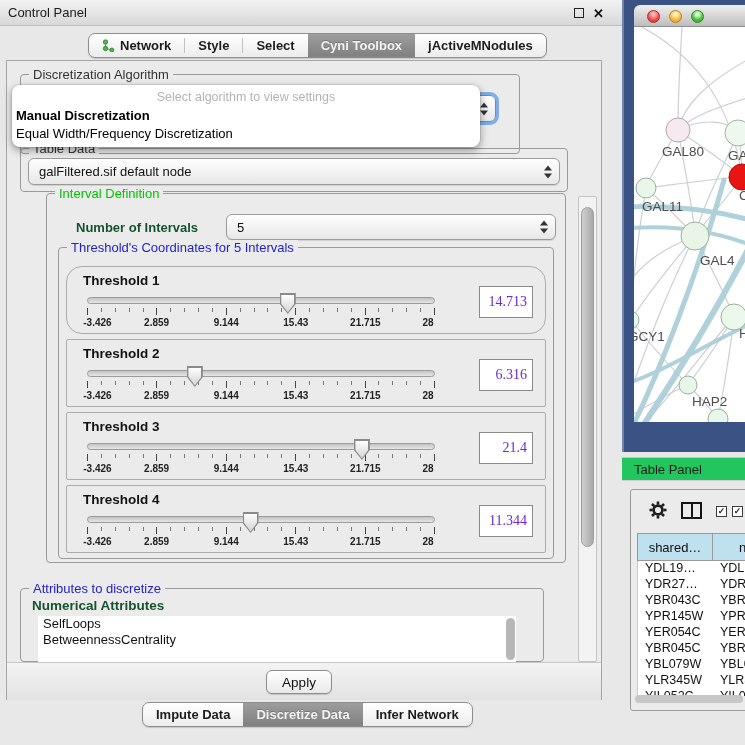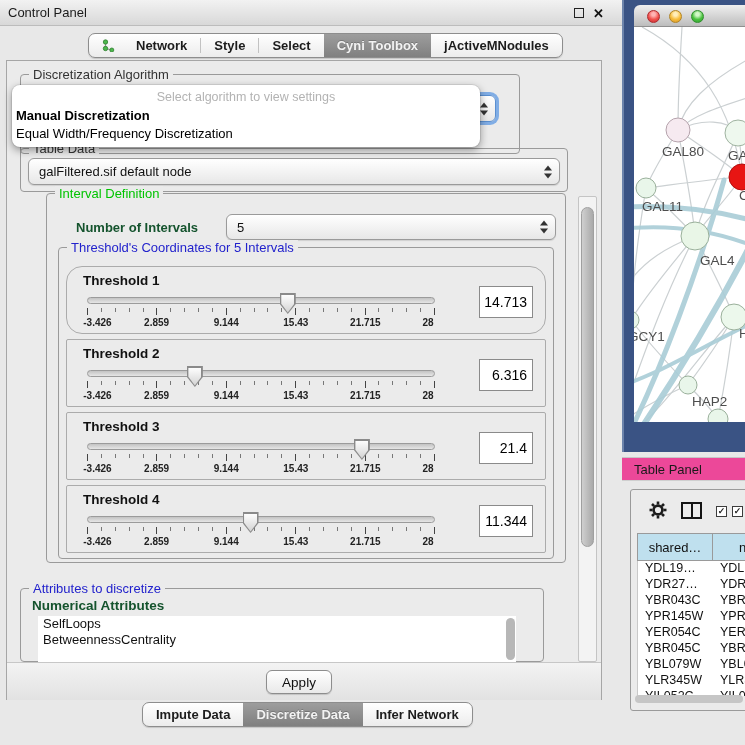--- a/index.html
+++ b/index.html
@@ -13,21 +13,21 @@
     display:flex; align-items:center; font-size:13px; color:#1a1a1a; padding-left:8px; }
   .tb-icons { position:absolute; right:18px; top:0; height:26px; display:flex; align-items:center; gap:9px; }
   .float-glyph { width:10px; height:10px; border:1.6px solid #222; display:inline-block; }
   .close-glyph { font-weight:700; font-size:13px; color:#111; }
 
   
   .seg-group { position:absolute; display:inline-flex; align-items:stretch; height:25px;
     border:1px solid #8d8d8d; border-radius:7px; overflow:hidden;
     background:linear-gradient(#ffffff,#ececec); font-size:13px; font-weight:600; color:#1c1c1c;
     box-shadow:0 1px 1px rgba(0,0,0,.15); }
-  .seg { display:flex; align-items:center; gap:21px; padding:0 13px; white-space:nowrap; cursor:default; }
+  .seg { display:flex; align-items:center; gap:5px; padding:0 13px; white-space:nowrap; cursor:default; }
   .seg.active { background:linear-gradient(#9d9d9d,#808080); color:#f3f3f3; text-shadow:0 -1px 0 rgba(0,0,0,.2); }
   .seg-div { width:1px; background:#c2c2c2; margin:4px 0; }
 
   .cp-body { position:absolute; left:6px; top:60px; width:596px; height:640px;
     background:#ebebeb; border:1px solid #a6a6a6; }
 
   .group { position:absolute; border:1px solid #9a9a9a; border-radius:4px; }
   .legend { position:absolute; top:-8px; left:8px; background:#ebebeb; padding:0 4px;
     font-size:13px; line-height:15px; color:#333; white-space:nowrap; }
   .legend.green { color:#00c400; }
@@ -60,21 +60,21 @@
   .handle-inner { position:absolute; inset:1.5px; clip-path:polygon(0 0,100% 0,100% 52%,50% 100%,0 52%);
     background:linear-gradient(#fdfdfd,#d2d2d2); }
   .minor-ticks { position:absolute; left:0; top:11px; width:100%; height:4px;
     background:repeating-linear-gradient(90deg,#777 0 1px,transparent 1px 13.88px); }
   .major-ticks { position:absolute; left:0; top:11px; width:100%; height:7px;
     background:repeating-linear-gradient(90deg,#444 0 1px,transparent 1px 69.4px); }
   .tick-labels { position:absolute; left:0; top:20px; width:100%; height:12px; }
   .tick-labels span { position:absolute; transform:translateX(-50%); font-size:10px; font-weight:700; color:#222; white-space:nowrap; }
   .valbox { position:absolute; right:12px; top:19px; width:54px; height:32px; background:#fff;
     border:1px solid #8a8a8a; display:flex; align-items:center; justify-content:flex-end;
-    padding-right:5px; font-size:14px; color:#000000; }
+    padding-right:5px; font-size:14px; color:#6d28d9;font-family:Liberation Serif, serif; }
 
   .attr-list { position:absolute; left:38px; top:616px; width:478px; height:46px; background:#fff; overflow:hidden; }
   .attr-item { font-size:13px; color:#111; line-height:15.5px; padding-left:5px; white-space:nowrap; }
   .list-vthumb { position:absolute; right:1px; top:2px; width:9px; height:42px; background:#b7b7b7; border-radius:5px; }
 
   .apply-strip { position:absolute; left:7px; top:662px; width:594px; height:38px;
     background:linear-gradient(#f3f3f3,#e2e2e2); border-top:1px solid #c7c7c7; z-index:10; }
   .apply-btn { position:absolute; left:259px; top:7px; width:66px; height:24px;
     background:linear-gradient(#ffffff,#e9e9e9); border:1px solid #8d8d8d; border-radius:6px;
     font-size:13.5px; color:#111; display:flex; align-items:center; justify-content:center;
@@ -90,21 +90,21 @@
   .net-frame { position:absolute; left:0; top:0; width:123px; height:452px; background:#3a5384;
     border-left:2px solid #6d84ab; }
   .net-titlebar { position:absolute; left:10px; top:5px; width:113px; height:22px;
     background:linear-gradient(#efefef,#bdbdbd); border-bottom:1px solid #8f8f8f; border-radius:6px 0 0 0; }
   .light { position:absolute; top:5px; width:13px; height:13px; border-radius:50%; }
   .light.red    { left:13px; background:radial-gradient(circle at 50% 30%, #ffb3b3 0 18%, #f0514d 55%, #c42b30); border:1px solid #ad2a2e; }
   .light.yellow { left:35px; background:radial-gradient(circle at 50% 30%, #ffeebb 0 18%, #f7bd3b 55%, #d1932a); border:1px solid #b08427; }
   .light.green  { left:57px; background:radial-gradient(circle at 50% 30%, #d3f7c8 0 18%, #4cc340 55%, #2e9c2d); border:1px solid #2f8d2d; }
   .net-canvas { position:absolute; left:10px; top:27px; width:113px; height:395px; background:#ffffff; }
 
-  .tp-bar { position:absolute; left:0; top:457px; width:123px; height:24px; background:#ec4899;
+  .tp-bar { position:absolute; left:0; top:457px; width:123px; height:24px; background:#22c55e;
     border-top:1px solid #c6c6c6; border-bottom:1px solid #cfcfcf; display:flex; align-items:center;
     padding-left:12px; font-size:13px; color:#1a1a1a; }
   .tp-win { position:absolute; left:8px; top:489px; width:220px; height:222px; background:#ebebeb;
     border:1px solid #9a9a9a; border-radius:3px; }
   .tp-toolbar { position:absolute; left:0; top:0; width:100%; height:38px; }
   .cols-icon { position:absolute; left:50px; top:12px; width:21px; height:17px; border:2px solid #141414; }
   .cols-icon::after { content:""; position:absolute; left:50%; top:0; width:2px; height:100%; background:#141414; transform:translateX(-50%); }
   .chk { position:absolute; top:16px; width:11px; height:11px; border:1.5px solid #3c3c3c; background:#fff;
     font-size:9px; line-height:9px; font-weight:700; color:#222; text-align:center; }
   .grid { position:absolute; left:6px; top:43px; width:200px; height:163px; overflow:hidden; }

